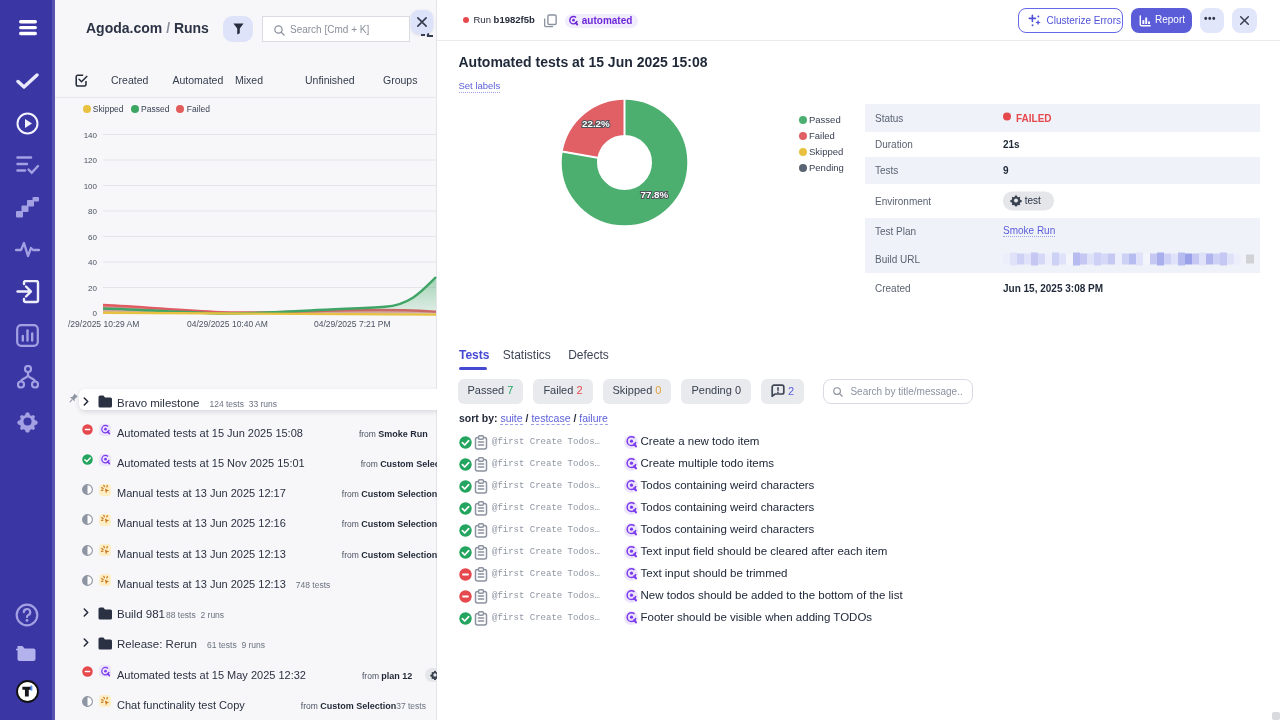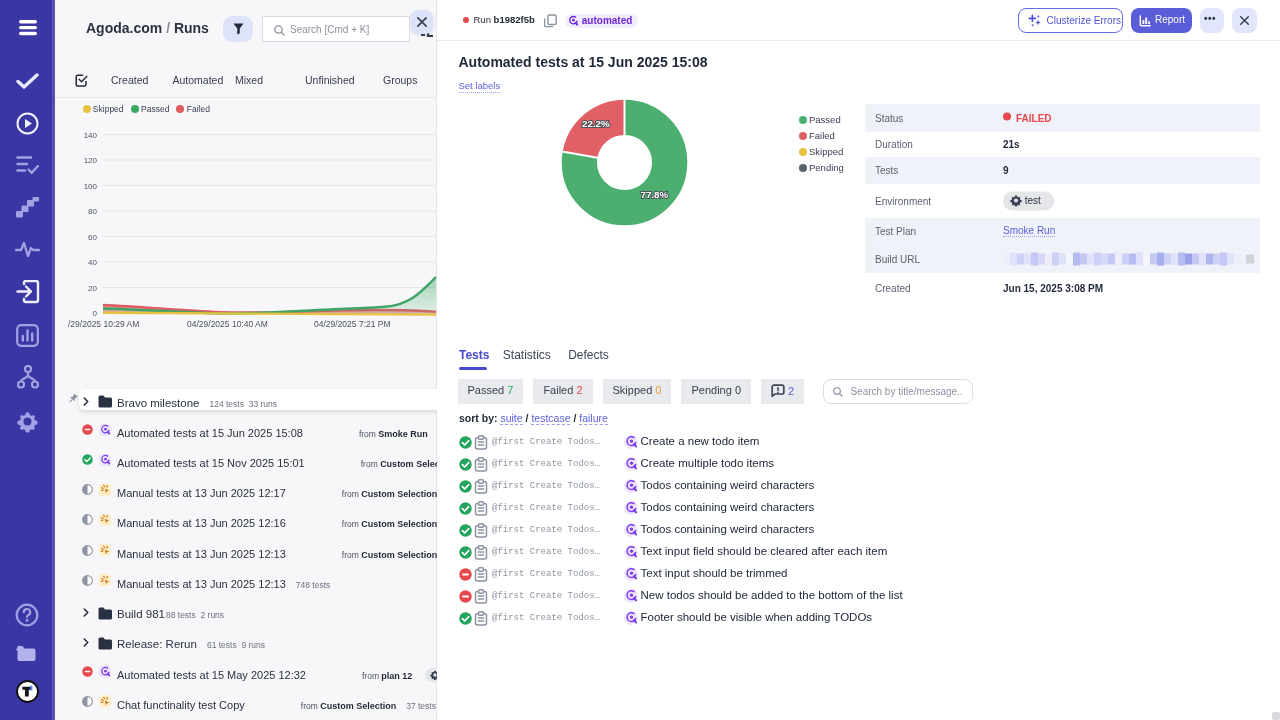--- a/index.html
+++ b/index.html
@@ -25,21 +25,21 @@
   .rtitle { font-size:11px; color:#2a3142; }
   .rtitle.fold { font-size:11.5px; }
   .from { font-size:8.5px; color:#4b5263; margin-left:8px;padding-left:48px; }
   .from b { font-size:9px; color:#1f2736; }
   .meta { font-size:8.5px; color:#6a7180; }
   .envchip { display:inline-block; background:#e4e6ea; border-radius:9px; font-size:8.5px; color:#2a3142; padding:1.5px 7px 1.5px 5px; }
   .trow { position:relative; width:395px; }
   .trow.shaded { background:#eff2f9; }
   .tlabel { position:absolute; left:10px; top:50%; transform:translateY(-50%); font-size:10px; color:#5a6271; font-weight:500; }
   .tval { position:absolute; left:138px; top:50%; transform:translateY(-50%); font-size:10px; color:#1f2838; font-weight:bold; white-space:nowrap; }
-  .chip { display:inline-block; vertical-align:top; height:25.5px; background:#e9eaee; border-radius:0; font-size:11px; color:#394050; padding:5.5px 10px 0 10px; margin-right:10px; }
+  .chip { display:inline-block; vertical-align:top; height:25.5px; background:#e9eaee; border-radius:6px; font-size:11px; color:#394050; padding:5.5px 10px 0 10px; margin-right:10px; }
   .slink { color:#5b5fd9; border-bottom:1px dashed #9b9ee8; }
   .trow .envchip { font-weight:normal; }
   .trowt { position:absolute; left:0; width:843px; height:22px; white-space:nowrap; }
   .trowt .tst { position:absolute; left:22px; top:1.5px; }
   .trowt .tclip { position:absolute; left:37px; top:1px; }
   .tmono { position:absolute; left:55px; top:2.5px; font-family:"Liberation Mono", monospace; font-size:9px; color:#8f96a3; }
   .tq { position:absolute; left:187px; top:0.5px; width:14px; height:14px; border-radius:50%; background:#ece5fc; }
   .tq svg { position:absolute; left:0.5px; top:0.5px; }
   .ttitle { position:absolute; left:203.5px; top:1px; font-size:11.5px; color:#20293a; font-weight:500; }
 </style>
@@ -298,21 +298,21 @@
             <svg width="11" height="11" viewBox="0 0 14 14">
               <g stroke="#c8761f" stroke-width="1.5" stroke-linecap="round">
                 <path d="M2.2 4.6 L4 5.6"></path>
                 <path d="M4.8 1.6 L5.6 3.4"></path>
                 <path d="M9.3 1.9 L8.7 3.8"></path>
                 <path d="M1.9 8.2 L3.8 7.8"></path>
               </g>
               <path d="M6.2 5.8 L11.8 8.6 L8.9 9.3 L7.6 12 Z" fill="#c8761f"></path>
             </svg>
           </span>
-        <span class="rtitle">Chat functinality test Copy</span><span class="from">from <b>Custom Selection</b></span><span class="meta" style="margin-left:10px">37 tests</span>
+        <span class="rtitle">Chat functinality test Copy</span><span class="from">from <b>Custom Selection</b></span><span class="meta" style="">37 tests</span>
       </div>
     </div>
   </div>
   <div id="sidebar">
     <svg class="abs" style="left:18.5px;top:19.5px" width="18" height="16" viewBox="0 0 18 16">
       <rect x="0" y="0" width="18" height="3.4" rx="1.7" fill="#fff"></rect>
       <rect x="0" y="5.9" width="18" height="3.4" rx="1.7" fill="#fff"></rect>
       <rect x="0" y="11.8" width="18" height="3.4" rx="1.7" fill="#fff"></rect>
     </svg>
 

